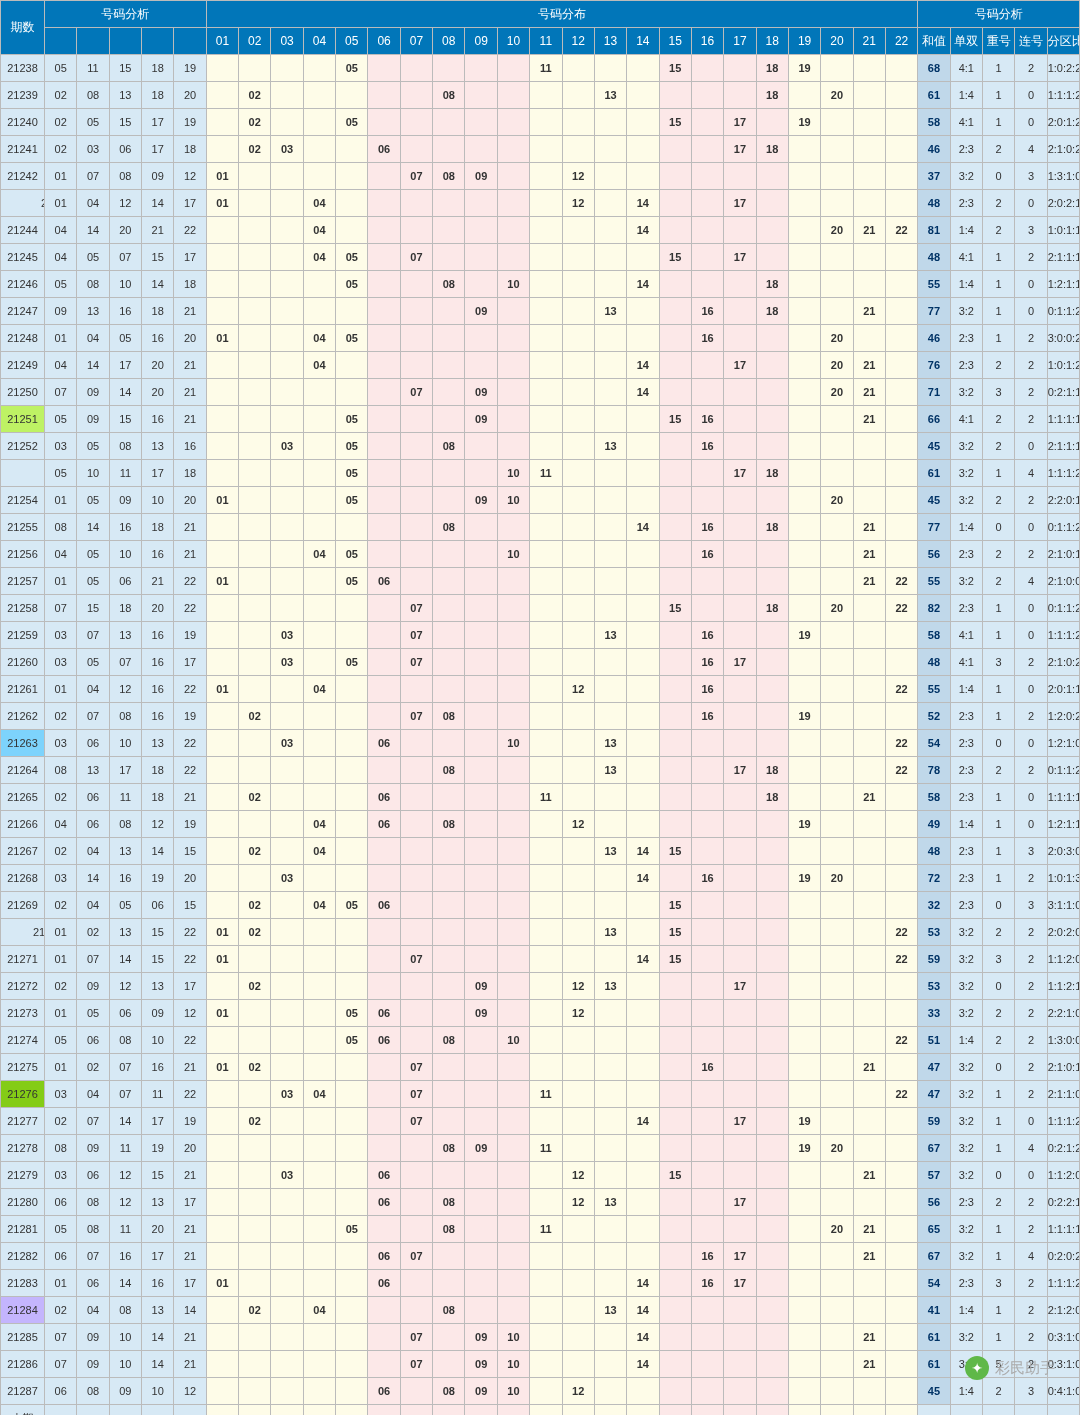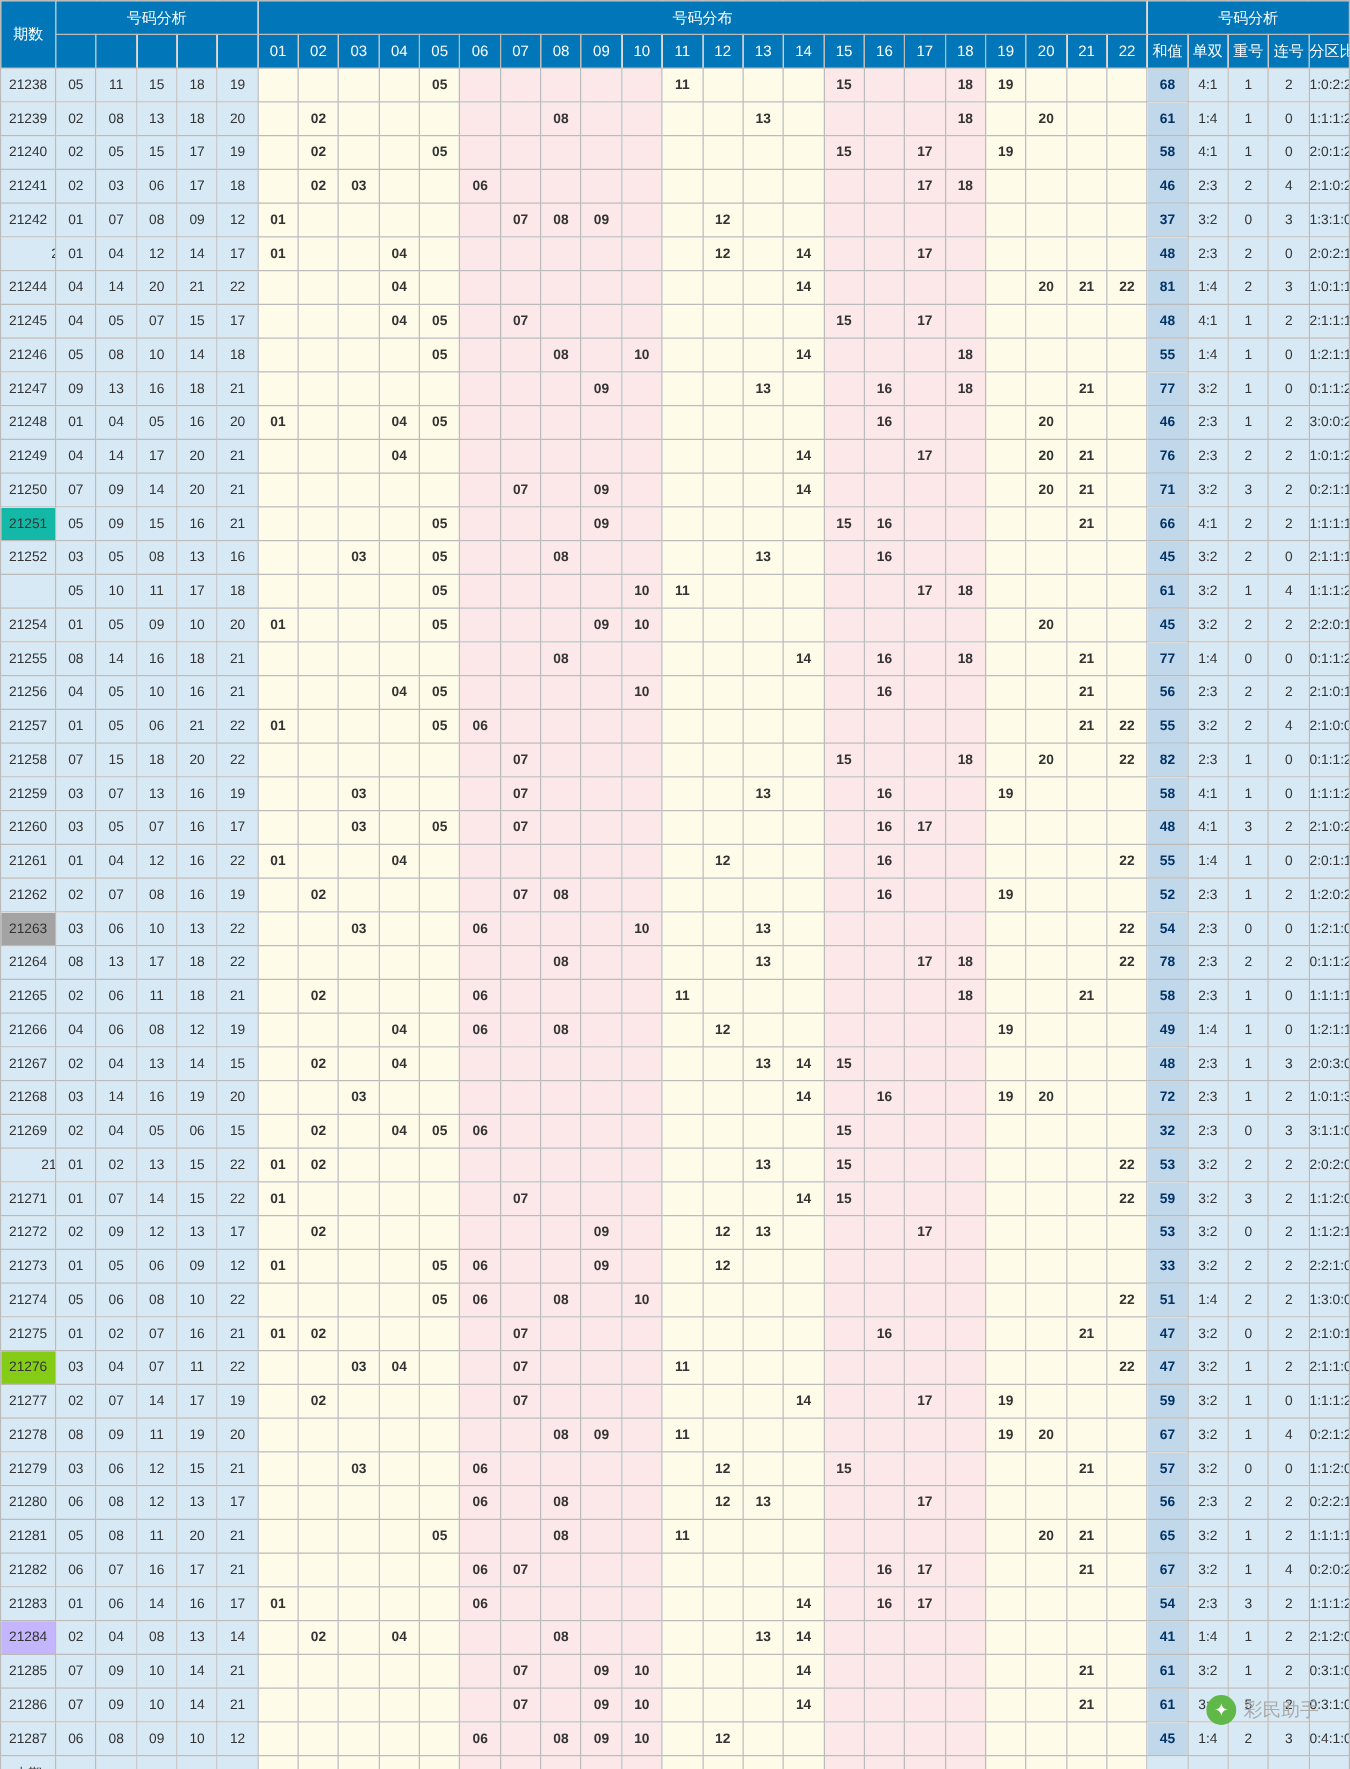--- a/index.html
+++ b/index.html
@@ -519,21 +519,21 @@
         <td class="z5 hit">20</td>
         <td class="z5 hit">21</td>
         <td class="z5"></td>
         <td class="sum-cell">71</td>
         <td class="ana">3:2</td>
         <td class="ana">3</td>
         <td class="ana">2</td>
         <td class="ana">0:2:1:1:1</td>
       </tr>
       <tr>
-        <td class="draw-cell" style="background: #14b8a6;">21251</td>
+        <td class="draw-cell" style="background: #bef264;">21251</td>
         <td class="draw-cell">05</td>
         <td class="draw-cell">09</td>
         <td class="draw-cell">15</td>
         <td class="draw-cell">16</td>
         <td class="draw-cell">21</td>
         <td class="z1"></td>
         <td class="z1"></td>
         <td class="z1"></td>
         <td class="z1"></td>
         <td class="z1 hit">05</td>
@@ -939,21 +939,21 @@
         <td class="z5"></td>
         <td class="z5"></td>
         <td class="z5"></td>
         <td class="sum-cell">52</td>
         <td class="ana">2:3</td>
         <td class="ana">1</td>
         <td class="ana">2</td>
         <td class="ana">1:2:0:2:0</td>
       </tr>
       <tr>
-        <td class="draw-cell" style="background: #a3a3a3; text-align: center;">21263</td>
+        <td class="draw-cell" style="background: #7dd3fc; text-align: center;">21263</td>
         <td class="draw-cell">03</td>
         <td class="draw-cell">06</td>
         <td class="draw-cell">10</td>
         <td class="draw-cell">13</td>
         <td class="draw-cell">22</td>
         <td class="z1"></td>
         <td class="z1"></td>
         <td class="z1 hit">03</td>
         <td class="z1"></td>
         <td class="z1"></td>

